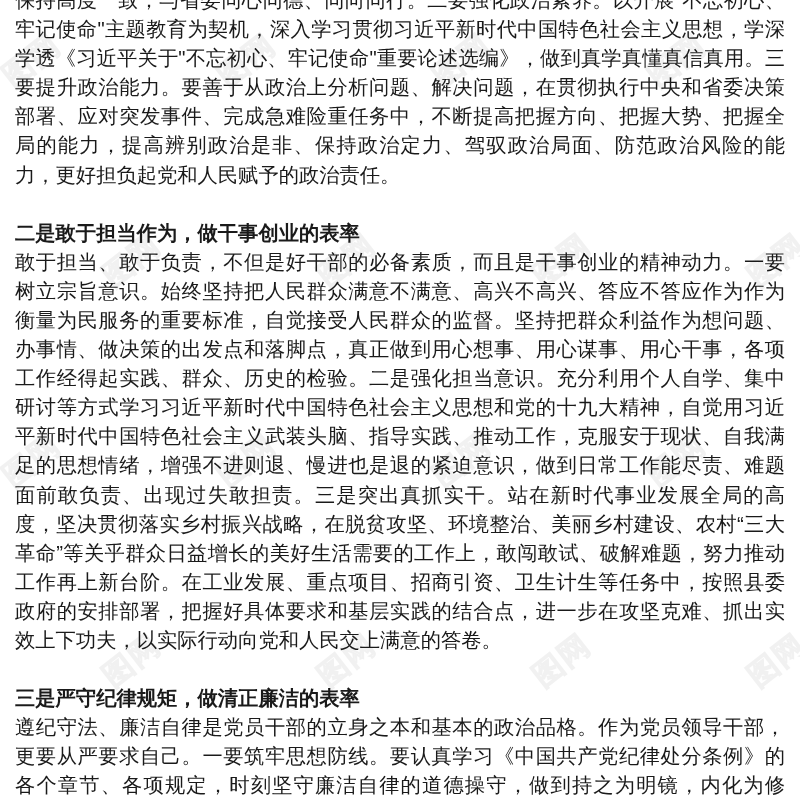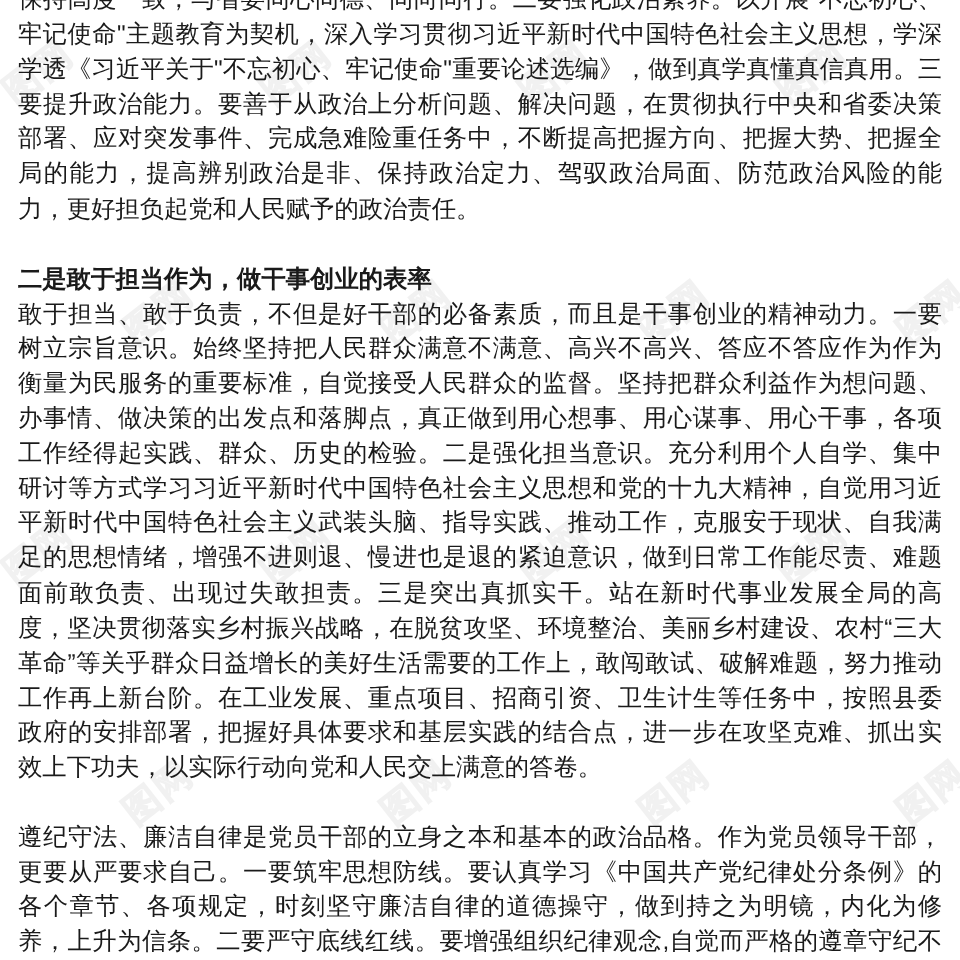--- a/index.html
+++ b/index.html
@@ -107,17 +107,18 @@
     <p class="para">保持高度一致，与省委同心同德、同向同行。二要强化政治素养。以开展"不忘初心、牢记使命"主题教育为契机，深入学习贯彻习近平新时代中国特色社会主义思想，学深学透《习近平关于"不忘初心、牢记使命"重要论述选编》，做到真学真懂真信真用。三要提升政治能力。要善于从政治上分析问题、解决问题，在贯彻执行中央和省委决策部署、应对突发事件、完成急难险重任务中，不断提高把握方向、把握大势、把握全局的能力，提高辨别政治是非、保持政治定力、驾驭政治局面、防范政治风险的能力，更好担负起党和人民赋予的政治责任。</p>
 
     <div class="gap"></div>
 
     <p class="heading">二是敢于担当作为，做干事创业的表率</p>
 
     <p class="para">敢于担当、敢于负责，不但是好干部的必备素质，而且是干事创业的精神动力。一要树立宗旨意识。始终坚持把人民群众满意不满意、高兴不高兴、答应不答应作为作为衡量为民服务的重要标准，自觉接受人民群众的监督。坚持把群众利益作为想问题、办事情、做决策的出发点和落脚点，真正做到用心想事、用心谋事、用心干事，各项工作经得起实践、群众、历史的检验。二是强化担当意识。充分利用个人自学、集中研讨等方式学习习近平新时代中国特色社会主义思想和党的十九大精神，自觉用习近平新时代中国特色社会主义武装头脑、指导实践、推动工作，克服安于现状、自我满足的思想情绪，增强不进则退、慢进也是退的紧迫意识，做到日常工作能尽责、难题面前敢负责、出现过失敢担责。三是突出真抓实干。站在新时代事业发展全局的高度，坚决贯彻落实乡村振兴战略，在脱贫攻坚、环境整治、美丽乡村建设、农村“三大革命”等关乎群众日益增长的美好生活需要的工作上，敢闯敢试、破解难题，努力推动工作再上新台阶。在工业发展、重点项目、招商引资、卫生计生等任务中，按照县委政府的安排部署，把握好具体要求和基层实践的结合点，进一步在攻坚克难、抓出实效上下功夫，以实际行动向党和人民交上满意的答卷。</p>
 
     <div class="gap"></div>
 
+    <p class="heading">三是严守纪律规矩，做清正廉洁的表率</p>
 
     <p class="para">遵纪守法、廉洁自律是党员干部的立身之本和基本的政治品格。作为党员领导干部，更要从严要求自己。一要筑牢思想防线。要认真学习《中国共产党纪律处分条例》的各个章节、各项规定，时刻坚守廉洁自律的道德操守，做到持之为明镜，内化为修养，上升为信条。二要严守底线红线。要增强组织纪律观念,自觉而严格的遵章守纪不踩“红线”，严守法律规定不破“底线”，正确行使手中的权力，切实做到自重、自省、自警、自励，清清白白从政，踏踏实实干事，堂堂正正做人。三要注重家风教育。从最近身的地方构筑起预防和抵制腐败的防护</p>
 
   </div>
 </div>
 
 </body></html>

